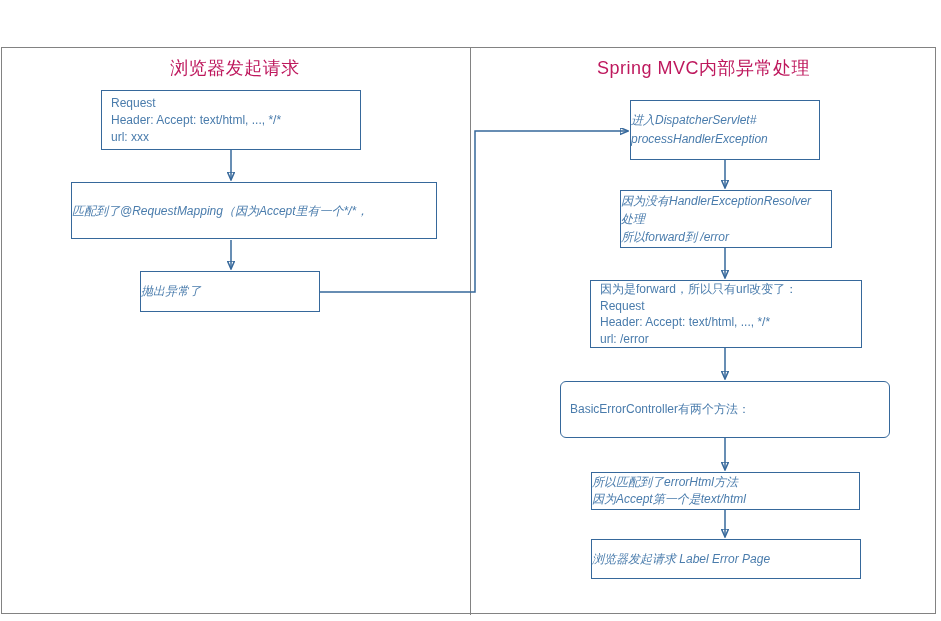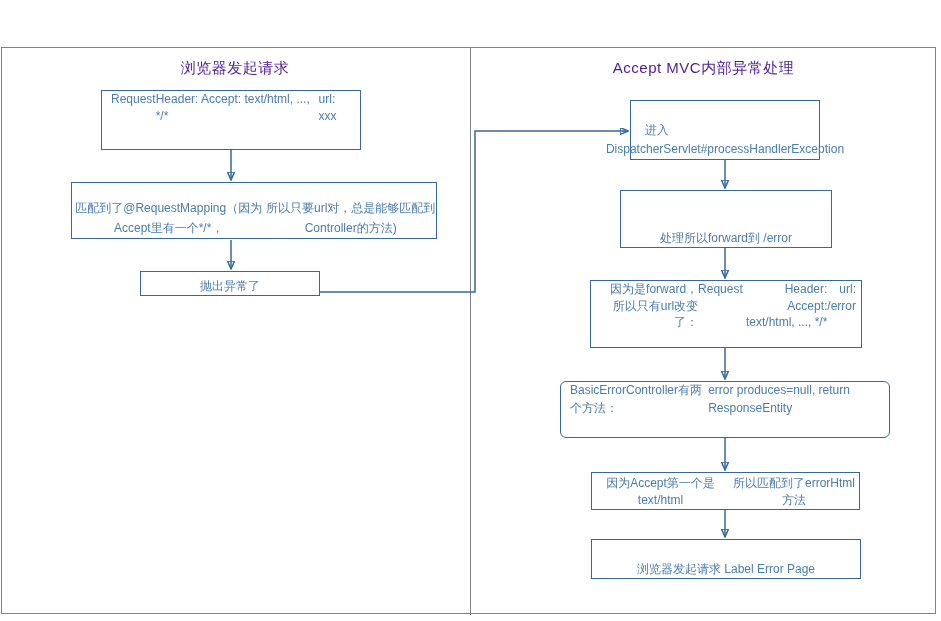--- a/index.html
+++ b/index.html
@@ -29,46 +29,46 @@
     left: 470px;
     top: 47px;
     width: 1px;
     height: 568px;
     background: #828282;
   }
   .panel-title {
     position: absolute;
     top: 58px;
     height: 20px;
-    font-size: 15px;
-    color: #4c1d95;
+    font-size: 18px;
+    color: #be185d;
     text-align: center;
     line-height: 20px;
     letter-spacing: 0.5px;
   }
   .panel-title.left  { left: 0;   width: 470px; }
   .panel-title.right { left: 470px; width: 467px; }
 
   .box {
     position: absolute;
     background: #ffffff;
     border: 1px solid #36689b;
     box-sizing: border-box;
     color: #4a7cac;
     font-size: 12px;
     display: flex;
-    flex-direction: row;
+    flex-direction: column;
     justify-content: center;
   }
-  .box.center-text { align-items: flex-end; text-align: center; }
+  .box.center-text { align-items: flex-start; text-align: center; font-style: italic; }
   .box.left-text   { align-items: flex-start; text-align: left; padding-left: 9px; padding-right: 5px; }
 
   #box-l1 { left: 101px; top: 90px;  width: 260px; height: 60px; line-height: 17px; }
   #box-l2 { left: 71px;  top: 182px; width: 366px; height: 57px; line-height: 20px; }
-  #box-l3 { left: 140px; top: 271px; width: 180px; height: 25px; line-height: 17px; }
+  #box-l3 { left: 140px; top: 271px; width: 180px; height: 41px; line-height: 17px; }
 
   #box-r1 { left: 630px; top: 100px; width: 190px; height: 60px; line-height: 19px; }
   #box-r2 { left: 620px; top: 190px; width: 212px; height: 58px; line-height: 18px; }
   #box-r3 { left: 590px; top: 280px; width: 272px; height: 68px; line-height: 16.5px; text-align: right; }
   #box-r4 { left: 560px; top: 381px; width: 330px; height: 57px; line-height: 17.5px; border-radius: 6px; }
   #box-r5 { left: 591px; top: 472px; width: 269px; height: 38px; line-height: 17px; }
   #box-r6 { left: 591px; top: 539px; width: 270px; height: 40px; line-height: 17px; }
 
   svg.overlay {
     position: absolute;
@@ -84,21 +84,21 @@
 </style>
 </head>
 <body>
 
 <div class="canvas">
 
   <div class="frame"></div>
   <div class="divider"></div>
 
   <div class="panel-title left">浏览器发起请求</div>
-  <div class="panel-title right">Accept MVC内部异常处理</div>
+  <div class="panel-title right">Spring MVC内部异常处理</div>
 
   <svg class="overlay" width="941" height="621">
     <defs>
       <marker id="ah" markerWidth="9" markerHeight="8" refX="7" refY="3.5" orient="auto" markerUnits="userSpaceOnUse">
         <path d="M0,0 L8,3.5 L0,7 Z" fill="#36689b" stroke="none"></path>
       </marker>
     </defs>
     <path d="M231,150 L231,179" marker-end="url(#ah)"></path>
     <path d="M231,240 L231,268" marker-end="url(#ah)"></path>
     <path d="M320,292 L475,292 L475,131 L627,131" marker-end="url(#ah)"></path>
@@ -110,51 +110,50 @@
   </svg>
 
   <div class="box left-text" id="box-l1">
     <div>Request</div>
     <div>Header: Accept: text/html, ..., */*</div>
     <div>url: xxx</div>
   </div>
 
   <div class="box center-text" id="box-l2">
     <div>匹配到了@RequestMapping（因为Accept里有一个*/*，</div>
-    <div>所以只要url对，总是能够匹配到Controller的方法)</div>
   </div>
 
   <div class="box center-text" id="box-l3">
     <div>抛出异常了</div>
   </div>
 
   <div class="box center-text" id="box-r1">
     <div>进入DispatcherServlet#</div>
     <div>processHandlerException</div>
   </div>
 
   <div class="box center-text" id="box-r2">
+    <div>因为没有HandlerExceptionResolver</div>
     <div>处理</div>
     <div>所以forward到 /error</div>
   </div>
 
   <div class="box left-text" id="box-r3">
     <div>因为是forward，所以只有url改变了：</div>
     <div>Request</div>
     <div>Header: Accept: text/html, ..., */*</div>
     <div>url: /error</div>
   </div>
 
   <div class="box left-text" id="box-r4">
     <div>BasicErrorController有两个方法：</div>
-    <div>error produces=null, return ResponseEntity</div>
   </div>
 
   <div class="box center-text" id="box-r5">
+    <div>所以匹配到了errorHtml方法</div>
     <div>因为Accept第一个是text/html</div>
-    <div>所以匹配到了errorHtml方法</div>
   </div>
 
   <div class="box center-text" id="box-r6">
     <div>浏览器发起请求 Label Error Page</div>
   </div>
 
 </div>
 
 </body></html>

